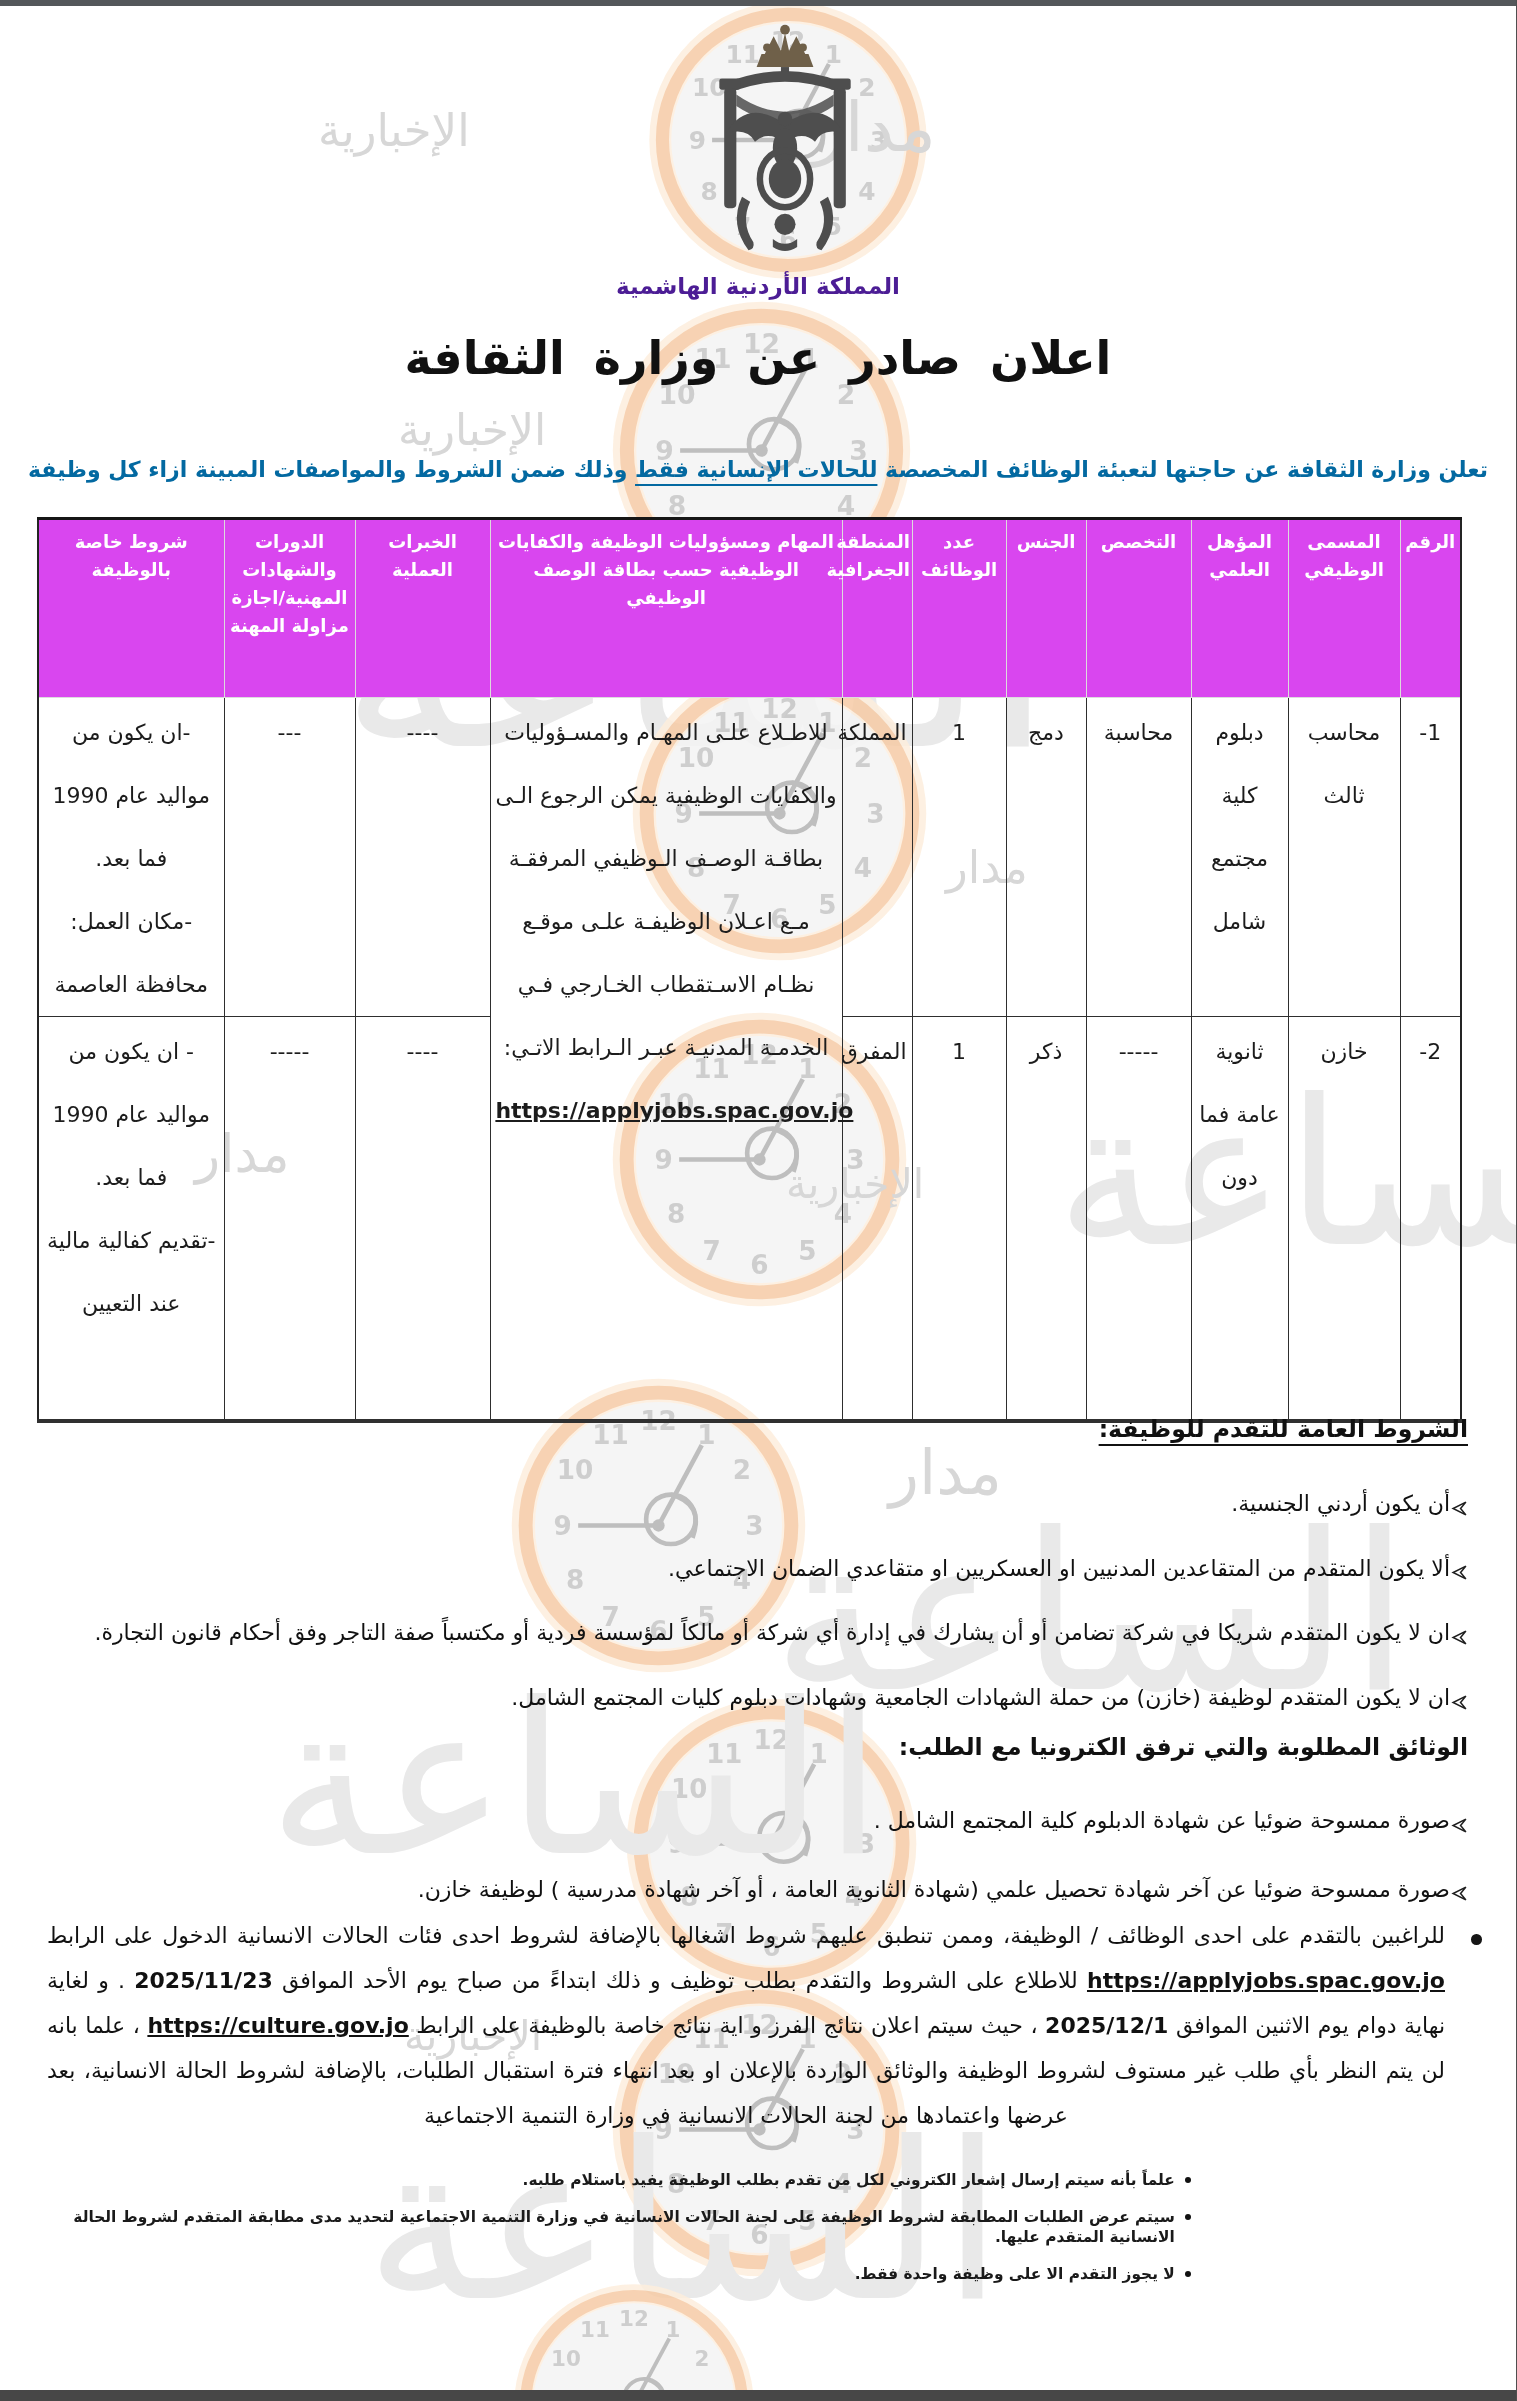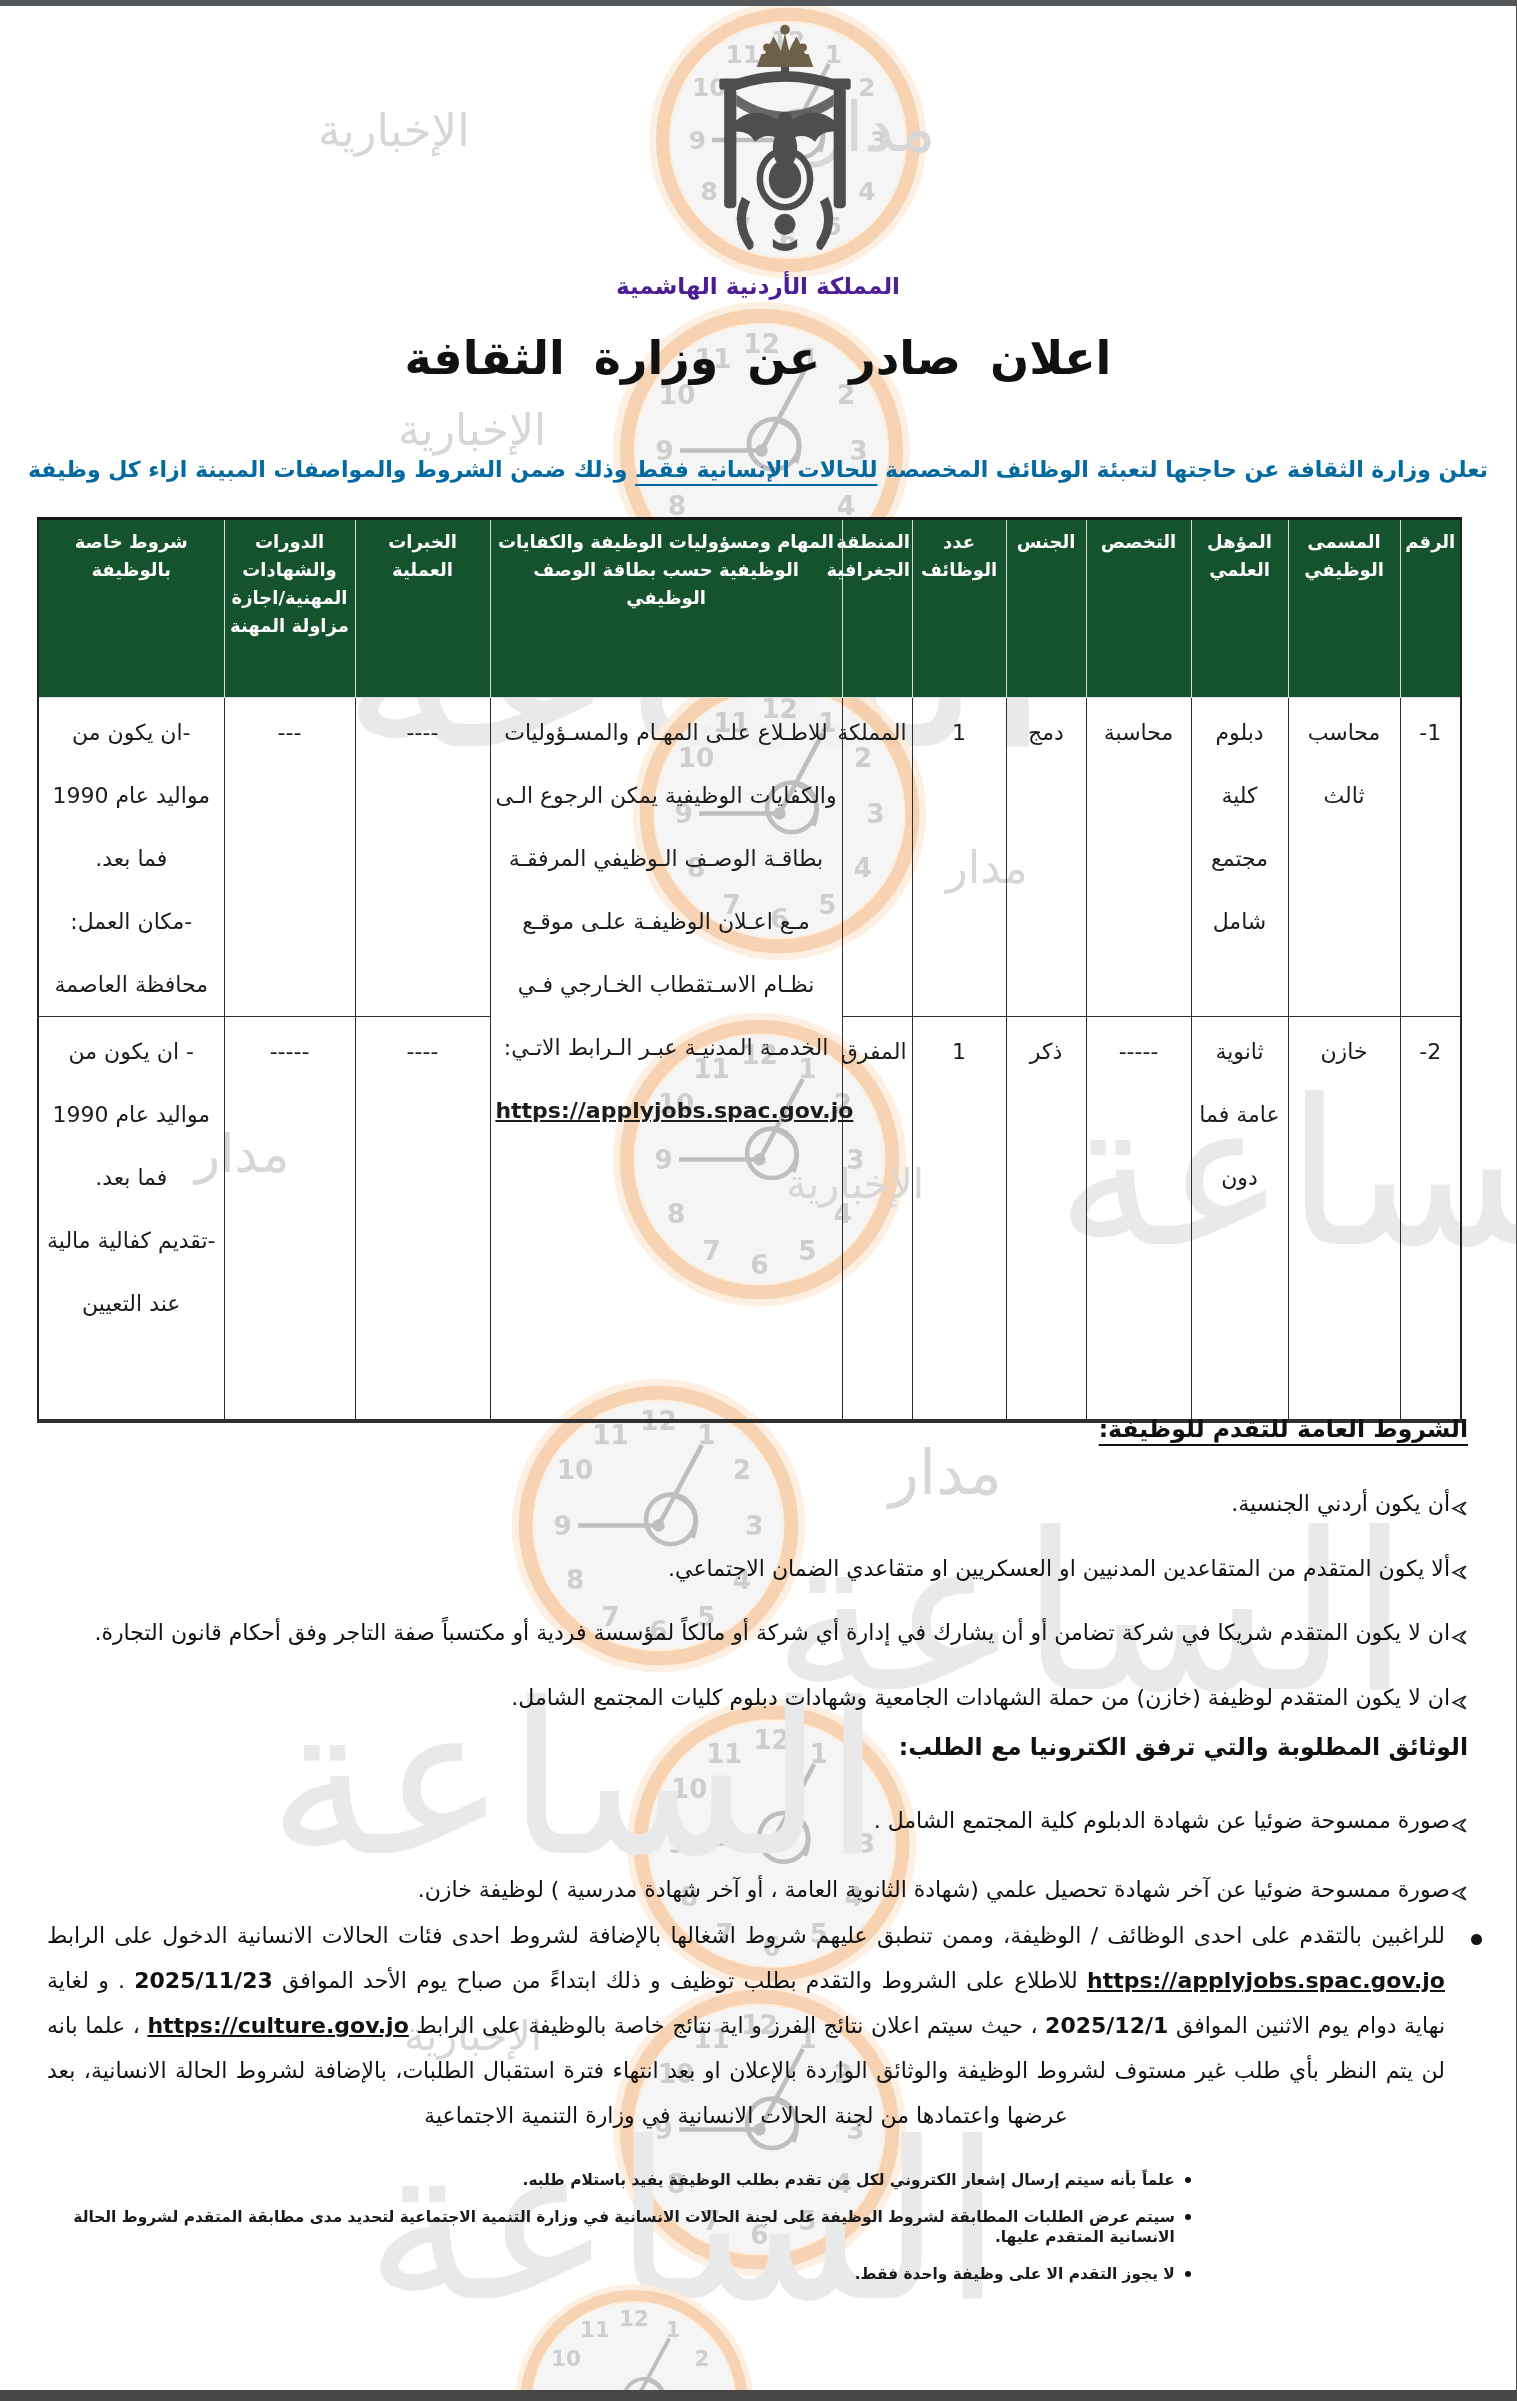--- a/index.html
+++ b/index.html
@@ -28,21 +28,21 @@
     font-size:46px;font-weight:bold;color:#111;word-spacing:13px;}
   .subtitle{position:absolute;top:457px;left:0;right:0;text-align:center;
     font-size:22px;font-weight:bold;white-space:nowrap;color:#0369a1;}
   .subtitle .u{text-decoration:underline;text-underline-offset:6.5px;}
 
   
   table.jobs{position:absolute;top:517px;right:54px;width:1423px;
     border-collapse:collapse;table-layout:fixed;direction:rtl;
     border:2.4px solid #242424;border-bottom:4.9px solid #303030;}
   table.jobs th{
-    background:#14532d;color:#fff;border:1.6px solid #dcdcdc;border-top:3.2px solid #161616;
+    background:#d946ef;color:#fff;border:1.6px solid #dcdcdc;border-top:3.2px solid #161616;
     font-size:18px;font-weight:bold;vertical-align:top;padding:8px 1.6px 0 1.6px;line-height:28px;margin-left:32px;}
   table.jobs td{
     border:1.6px solid #2e2e2e;background:transparent;vertical-align:top;text-align:center;
     font-size:22px;line-height:63px;padding:3.2px 4.9px 0 4.9px;}
   .pre{white-space:pre-line;}
   td.tasks-cell{font-size:23px;line-height:64px;padding:1.6px 11.4px 0 11.4px;text-align:center;}
   .tasks-link{text-decoration:underline;font-weight:bold;direction:ltr;unicode-bidi:embed;}
   .ltr{direction:ltr;unicode-bidi:embed;}
 
   

